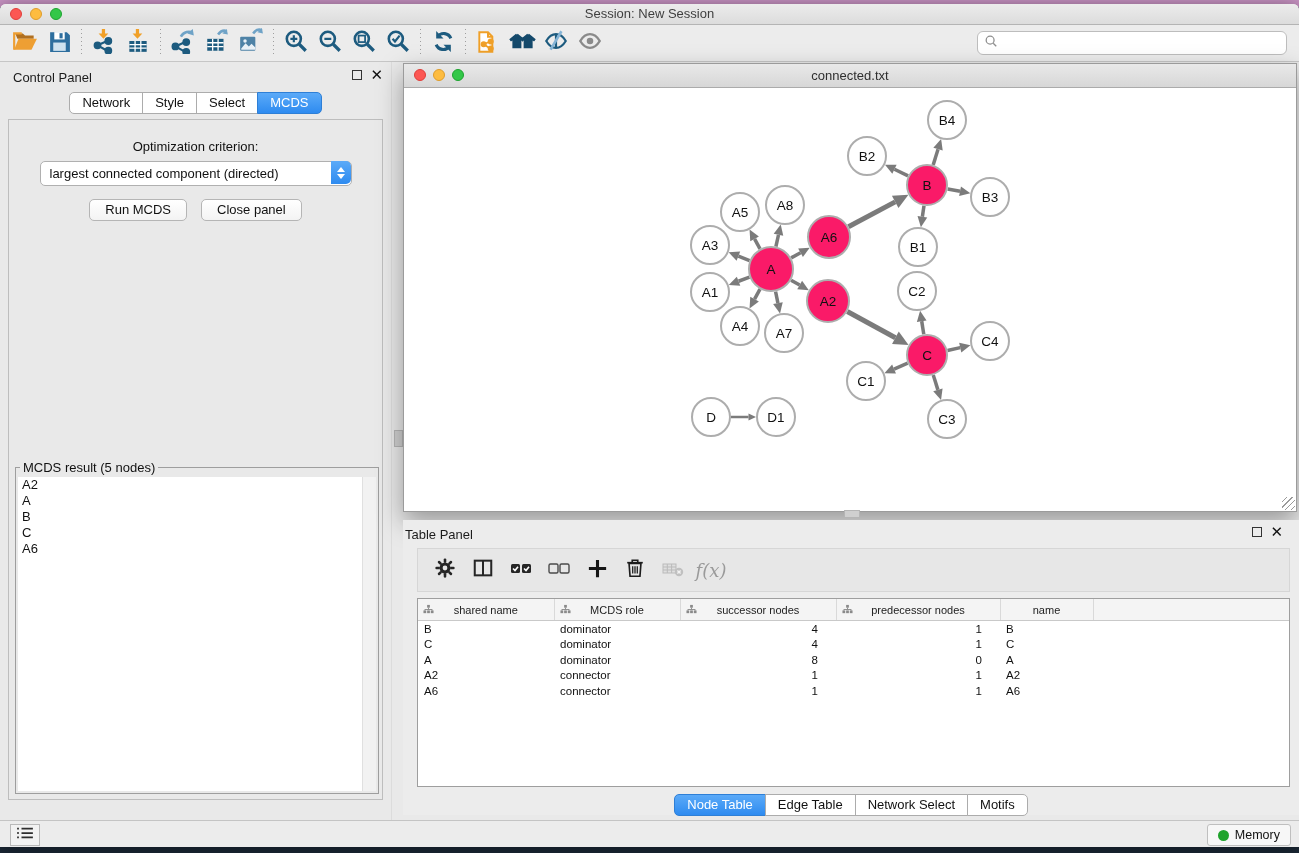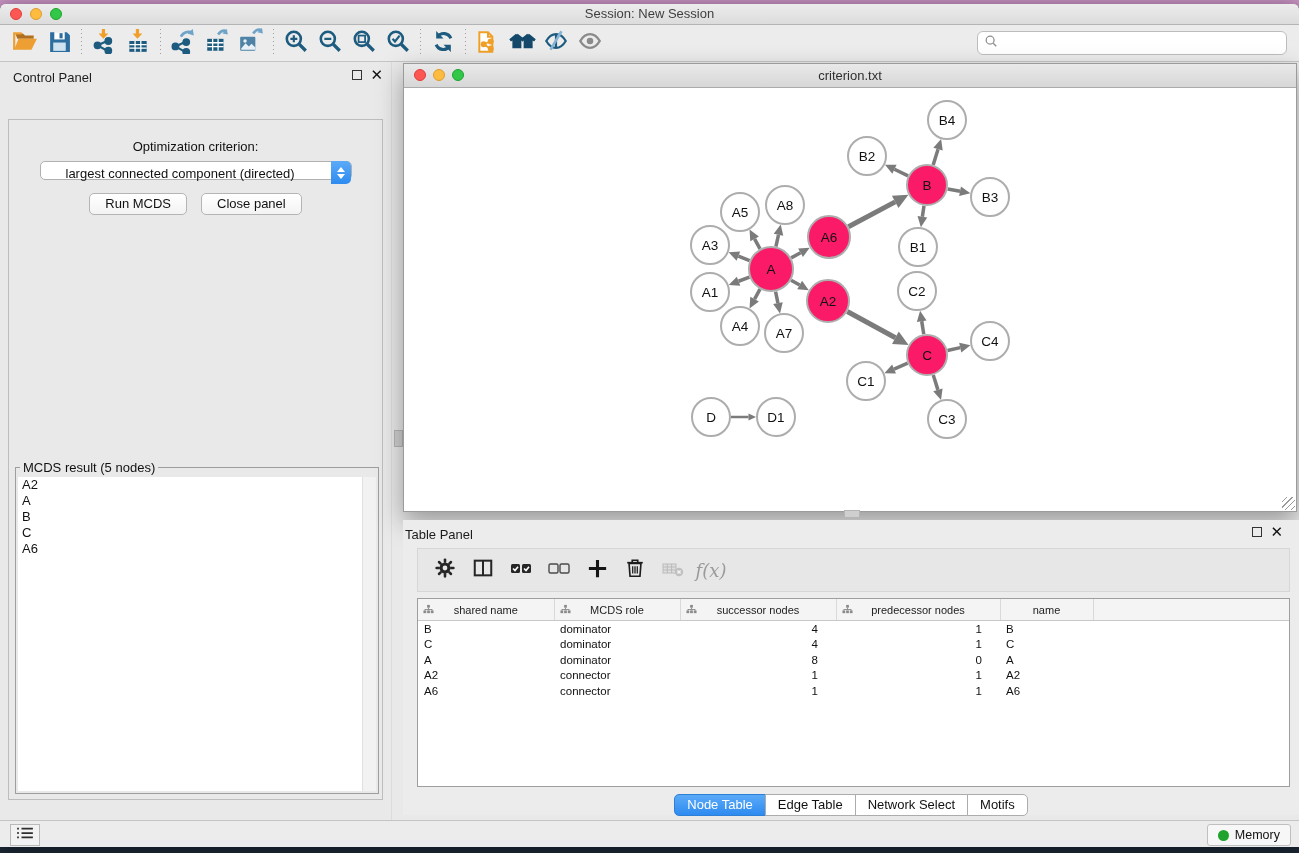--- a/index.html
+++ b/index.html
@@ -37,22 +37,22 @@
   .cp-head .panel-ctl{right:8px;}
   .float-box{width:10px;height:10px;border:1.5px solid #333;display:inline-block;box-sizing:border-box;}
   .close-x{font-size:15px;font-weight:900;color:#111;line-height:10px;}
   .segtabs{display:flex;justify-content:center;margin-top:2px;}
   .seg{height:20px;line-height:20px;padding:0 12px;background:#fff;border:1px solid #acacac;font-size:13px;color:#111;margin-left:-1px;}
   .seg:first-child{border-radius:5px 0 0 5px;margin-left:0;}
   .seg:last-child{border-radius:0 5px 5px 0;}
   .seg.sel{background:linear-gradient(#5baaf8,#2e8bf0);border-color:#2e7fd6;color:#fff;}
   .cp-content{position:absolute;left:8px;right:8px;top:57px;bottom:20px;border:1px solid #bdbdbd;background:#e9e9e9;}
   .opt-label{text-align:center;margin-top:19px;font-size:13px;color:#111;}
-  .selectbox{margin:7px auto 0;width:312px;height:19px;background:#fff;border:1px solid #b0b0b0;border-radius:5px;
-    position:relative;font-size:13px;color:#111;line-height:23px;padding-left:25px;box-sizing:border-box;}
+  .selectbox{margin:7px auto 0;width:312px;height:25px;background:#fff;border:1px solid #b0b0b0;border-radius:5px;
+    position:relative;font-size:13px;color:#111;line-height:23px;padding-left:9px;box-sizing:border-box;}
   .sel-cap{position:absolute;right:0;top:-1px;width:20px;height:23px;background:linear-gradient(#5baaf8,#2e8bf0);
     border-radius:0 5px 5px 0;display:flex;flex-direction:column;align-items:center;justify-content:center;gap:2px;}
   .chev-up{width:0;height:0;border-left:4px solid transparent;border-right:4px solid transparent;border-bottom:5px solid #fff;}
   .chev-dn{width:0;height:0;border-left:4px solid transparent;border-right:4px solid transparent;border-top:5px solid #fff;}
   .btnrow{display:flex;justify-content:center;gap:14px;margin-top:13px;}
   .macbtn{height:22px;line-height:20px;background:linear-gradient(#fff,#f3f3f3);border:1px solid #b5b5b5;border-radius:5px;
     font-size:13px;color:#111;padding:0 15px;}
   .result-group{position:absolute;left:6px;right:3px;top:340px;bottom:5px;border:1px solid #9e9e9e;margin:0;padding:0;}
   .result-group legend{font-size:13px;color:#111;margin-left:4px;padding:0 3px;}
   .result-list{position:absolute;left:2px;right:2px;top:2px;bottom:2px;background:#fff;}
@@ -271,20 +271,26 @@
     <div class="main">
 
       <div class="cpanel">
         <div class="cp-head">
           <span class="cp-title">Control Panel</span>
           <span class="panel-ctl">
             <span class="float-box"></span>
             <span class="close-x">✕</span>
           </span>
         </div>
+        <div class="segtabs" id="cp-tabs">
+            <span class="seg">Network</span>
+            <span class="seg">Style</span>
+            <span class="seg">Select</span>
+            <span class="seg sel">MCDS</span>
+          </div>
         <div class="cp-content">
           <div class="opt-label">Optimization criterion:</div>
           <div class="selectbox">
             <span>largest connected component (directed)</span>
             <span class="sel-cap">
                 <span class="chev-up"></span>
                 <span class="chev-dn"></span>
               </span>
           </div>
           <div class="btnrow">
@@ -313,21 +319,21 @@
 
       <div class="workspace">
 
         <div class="netwin">
           <div class="net-titlebar">
             <div class="net-traffic">
               <div class="dot red"></div>
               <div class="dot yel"></div>
               <div class="dot grn"></div>
             </div>
-            <div class="net-title">criterion.txt</div>
+            <div class="net-title">connected.txt</div>
           </div>
           <div class="net-canvas">
             <svg id="graph-svg" width="892" height="423">
                 <line x1="345.4789624129428" y1="189.11448958200518" x2="334.53876723501065" y2="193.2394812064714" stroke="#7b7b7b" stroke-width="3.5"></line>
                 <polygon points="324.71394572787585,196.9439221026042 332.8100281501487,188.6545645031418 336.2675063198726,197.82439790980098" fill="#7b7b7b"></polygon>
                 <line x1="345.59698311096014" y1="172.57914089611546" x2="334.3822615267702" y2="168.1667914203686" stroke="#7b7b7b" stroke-width="3.5"></line>
                 <polygon points="324.61131903394767,164.3224861772909 336.1762706402065,163.60701825705144 332.5882524133339,172.72656458368579" fill="#7b7b7b"></polygon>
                 <line x1="356.01124522107034" y1="201.2051297548061" x2="350.5720443807545" y2="211.20624097732235" stroke="#7b7b7b" stroke-width="3.5"></line>
                 <polygon points="345.5554389381997,220.43032195234252 346.26747325907843,208.86515843746344 354.8766155024306,213.54732351718127" fill="#7b7b7b"></polygon>
                 <line x1="356.01124522107034" y1="160.7948702451939" x2="350.5720443807545" y2="150.79375902267765" stroke="#7b7b7b" stroke-width="3.5"></line>

